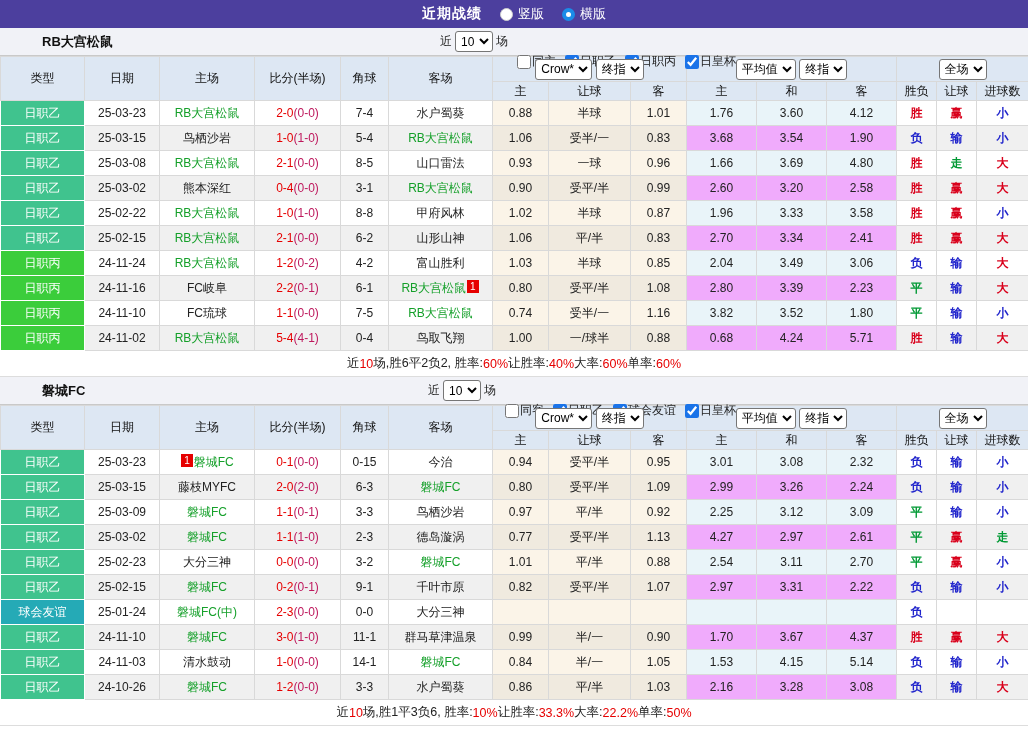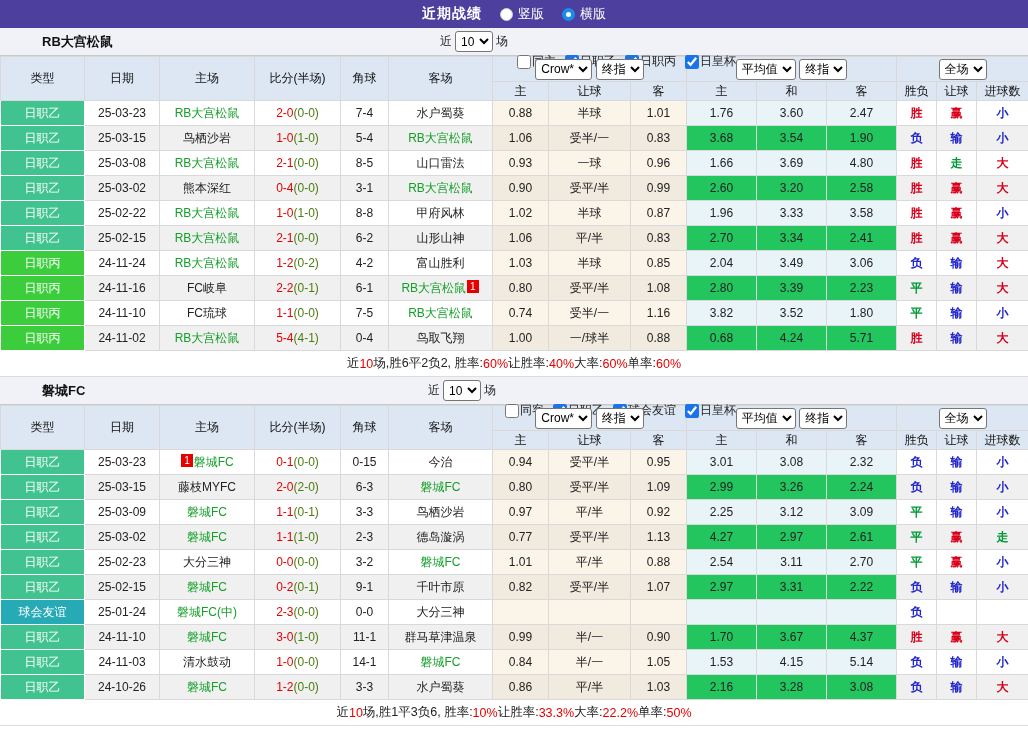--- a/index.html
+++ b/index.html
@@ -39,24 +39,24 @@
   thead th { background:#dde7f3; color:#111; }
   thead tr.sel-row th { height:25px; }
   thead tr.sub-row th { height:19px; }
   tbody td { height:25px; }
   tbody tr.even td { background:#f0f0f0; }
   tbody tr.odd  td { background:#fff; }
   td.type { color:#fff; border-color:#fff; }
   tbody tr.odd  td.col-c { background:#fbf4e8; }
   tbody tr.even td.col-c { background:#f0eadf; }
   tbody tr.odd  td.col-a { background:#e9f4f9; }
-  tbody tr.even td.col-a { background:#22c55e; }
+  tbody tr.even td.col-a { background:#f0abfc; }
   .team-green { color:#15a02a; }
   .score-main { color:#e60000; }
-  .score-half { color:#4d7c0f; }
+  .score-half { color:#be185d; }
   .badge1 {
     display:inline-block; background:#e60000; color:#fff; font-size:10px;
     line-height:13px; padding:0 3px; vertical-align:2px; margin:0 1px;
   }
   td.res { font-weight:bold; }
   .c-red   { color:#d9001b; }
   .c-blue  { color:#2125cc; }
   .c-green { color:#019934; }
   
   .summary {
@@ -154,21 +154,21 @@
             <td>25-03-23</td>
             <td><span class="team-green">RB大宫松鼠</span></td>
             <td><span class="score-main">2-0</span><span class="score-half">(0-0)</span></td>
             <td>7-4</td>
             <td><span class="">水户蜀葵</span></td>
             <td class="col-c">0.88</td>
             <td class="col-c">半球</td>
             <td class="col-c">1.01</td>
             <td class="col-a">1.76</td>
             <td class="col-a">3.60</td>
-            <td class="col-a">2.47</td>
+            <td class="col-a">4.12</td>
             <td class="res c-red">胜</td>
             <td class="res c-red">赢</td>
             <td class="res c-blue">小</td>
           </tr>
           <tr class="even">
             <td class="type" style="background: rgb(64, 195, 142);">日职乙</td>
             <td>25-03-15</td>
             <td><span class="">鸟栖沙岩</span></td>
             <td><span class="score-main">1-0</span><span class="score-half">(1-0)</span></td>
             <td>5-4</td>

